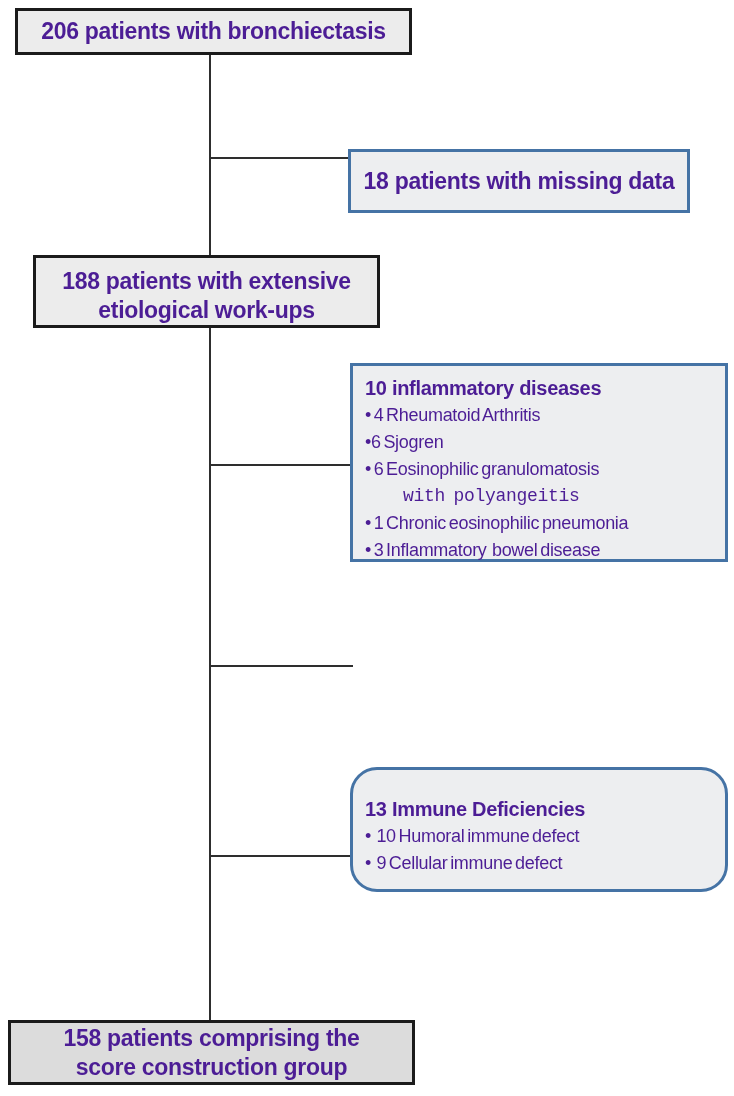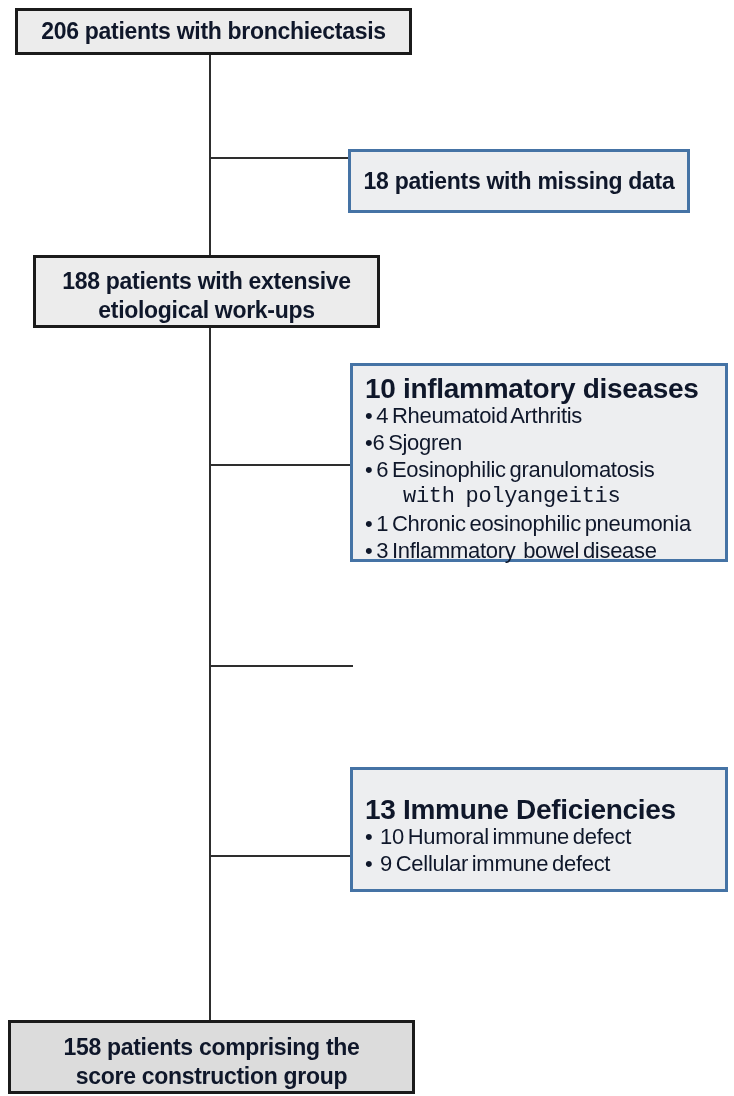--- a/index.html
+++ b/index.html
@@ -6,38 +6,38 @@
     --blue-border:#4573a5;
     --blue-fill:#edeef0;
     --gray-fill:#ececec;
     --gray-fill-dark:#dcdcdc;
     --line-color:#2e2e2e;
     --border-black:#1b1b1b;
   }
   html,body{margin:0;padding:0;background:#ffffff;}
   .canvas{
     position:relative;width:734px;height:1096px;background:#ffffff;
-    font-family:"Liberation Sans",sans-serif;color:#0f172a;overflow:hidden;
+    font-family:"Liberation Sans",sans-serif;color:#4c1d95;overflow:hidden;
   }
   .line{position:absolute;background:var(--line-color);}
   .box{position:absolute;box-sizing:border-box;}
   .black-box{
     border:3px solid var(--border-black);
     background:var(--gray-fill);
     display:flex;flex-direction:column;justify-content:flex-end;align-items:center;
     text-align:center;font-weight:bold;letter-spacing:-0.3px;
   }
   .blue-box{
     border:3px solid var(--blue-border);
     background:var(--blue-fill);
     letter-spacing:-0.3px;
   }
   .big-text{font-size:23px;line-height:29px;}
-  .blue-box .title{font-weight:bold;font-size:28px;line-height:27px;white-space:pre;}
-  .blue-box .item{font-size:22px;line-height:27px;white-space:pre;word-spacing:-2px;}
+  .blue-box .title{font-weight:bold;font-size:20px;line-height:27px;white-space:pre;}
+  .blue-box .item{font-size:18px;line-height:27px;white-space:pre;word-spacing:-2px;}
   .blue-box .item.indent{padding-left:38px;font-family:Liberation Mono, monospace;}
   .pad-std{padding:9px 12px;}
   .pad-deep{padding:26px 12px 20px 12px;}
   .center-single{display:flex;align-items:center;justify-content:center;text-align:center;
     font-weight:bold;font-size:23px;letter-spacing:-0.3px;}
 </style>
 </head>
 <body>
 
 <div class="canvas">
@@ -65,24 +65,24 @@
     <div class="title">10 inflammatory diseases</div>
     <div class="item">• 4 Rheumatoid Arthritis</div>
     <div class="item">•6 Sjogren</div>
     <div class="item">• 6 Eosinophilic granulomatosis</div>
     <div class="item indent">with polyangeitis</div>
     <div class="item">• 1 Chronic eosinophilic pneumonia</div>
     <div class="item">• 3 Inflammatory  bowel disease</div>
   </div>
 
 
-  <div class="box blue-box pad-deep" style="left:350px;top:767px;width:378px;height:125px;">
+  <div class="box blue-box pad-deep" style="left:350px;top:767px;width:378px;height:125px;border-radius:27px;">
     <div class="title">13 Immune Deficiencies</div>
     <div class="item">•  10 Humoral immune defect</div>
     <div class="item">•  9 Cellular immune defect</div>
   </div>
 
-  <div class="box black-box big-text" style="left:8px;top:1020px;width:407px;height:74px;background:var(--gray-fill-dark);">
+  <div class="box black-box big-text" style="left:8px;top:1020px;width:407px;height:65px;background:var(--gray-fill-dark);">
     <div>158 patients comprising the</div>
     <div>score construction group</div>
   </div>
 
 </div>
 
 </body></html>

